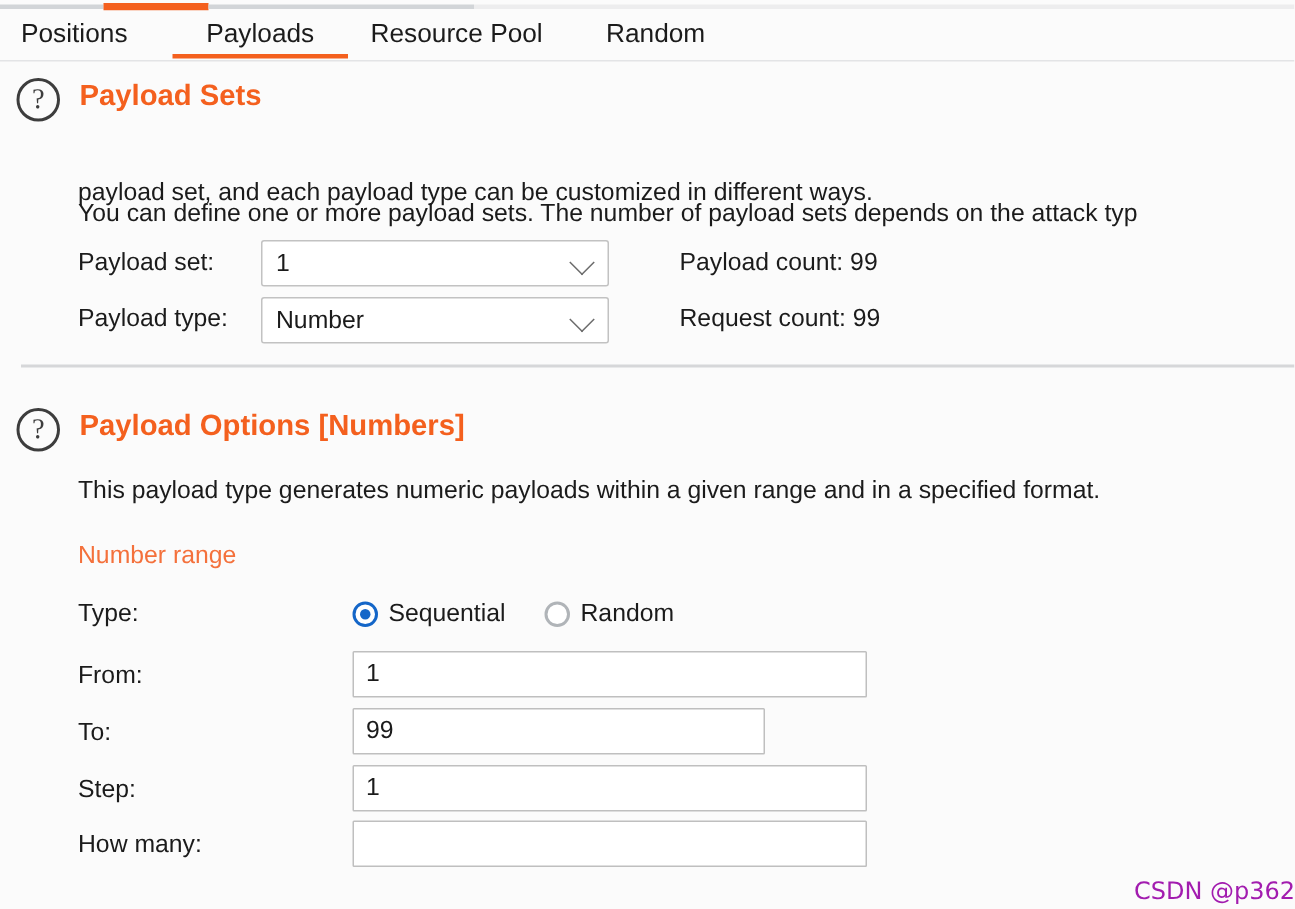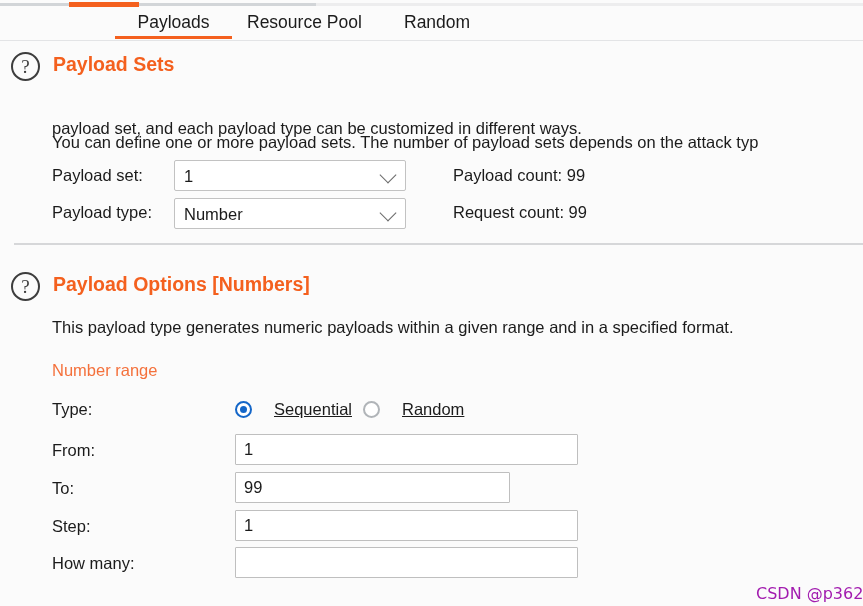--- a/index.html
+++ b/index.html
@@ -206,26 +206,25 @@
     content: "";
     position: absolute;
     left: 50%; top: 50%;
     width: 7px; height: 7px;
     margin: -3.5px 0 0 -3.5px;
     border-radius: 50%;
     background: #1466c8;
   }
   .radio-label {
     position: absolute;
-    left: 39px;
+    left: 24px;
     top: 0;
     font-size: 16.5px;
     color: #1b1b1b;
     line-height: 21px;
-    text-decoration: underline;
   }
 
   .sub-head {
     position: absolute;
     font-size: 16.5px;
     color: #f4713c;
     white-space: nowrap;
   }
 
   .watermark {
@@ -240,20 +239,24 @@
 <body>
 
 <div class="top-strip">
   <div class="seg-gray-left"></div>
   <div class="seg-orange"></div>
   <div class="seg-gray-mid"></div>
   <div class="seg-gray-right"></div>
 </div>
 
 <div class="tabbar">
+  <div class="tab" style="left:14px;width:86px;">
+    <span>Positions</span>
+    
+  </div>
   <div class="tab active" style="left:115px;width:117px;text-align:center;">
     <span>Payloads</span>
     <div class="tab-underline"></div>
   </div>
   <div class="tab" style="left:247px;width:125px;">
     <span>Resource Pool</span>
     
   </div>
   <div class="tab" style="left:404px;width:80px;">
     <span>Random</span>

